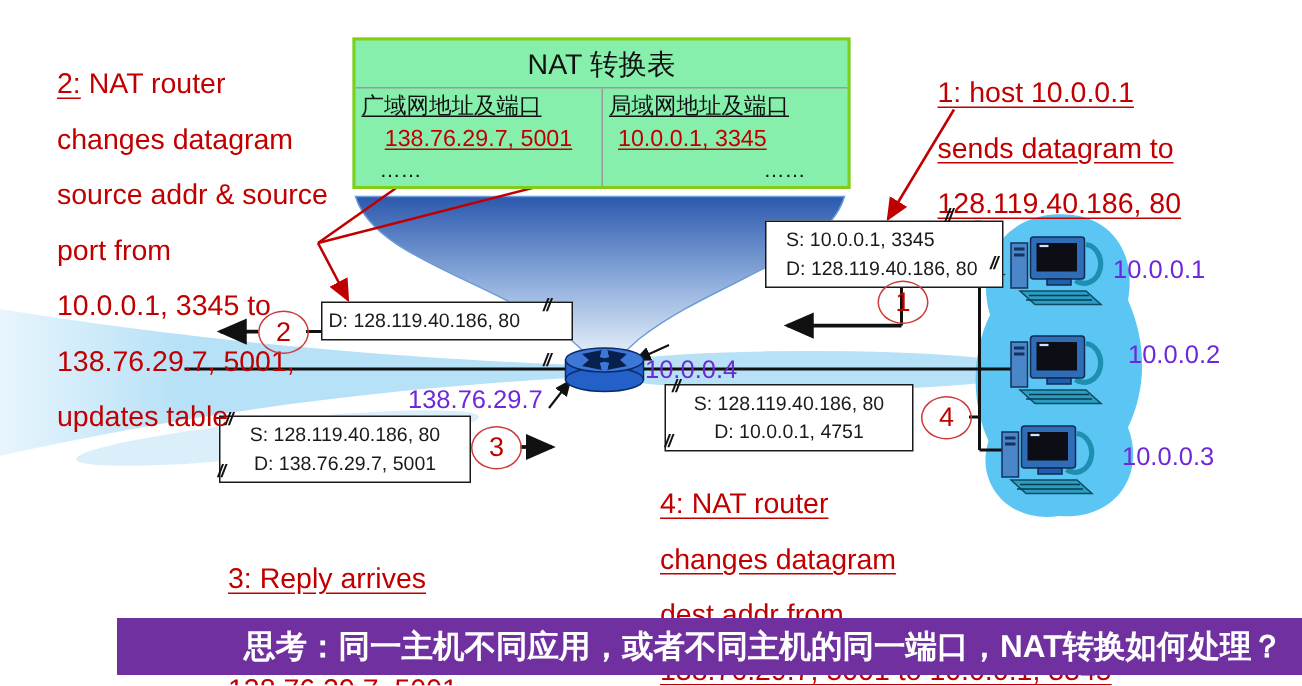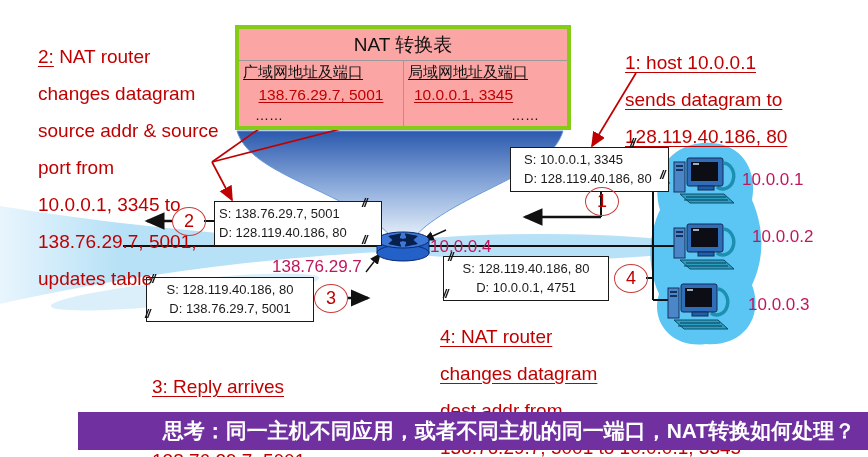--- a/index.html
+++ b/index.html
@@ -10,21 +10,21 @@
   }
   html,body{margin:0;padding:0;background:#ffffff;}
   .canvas{
     position:relative;width:868px;height:457px;background:#ffffff;overflow:hidden;
     font-family:"Liberation Sans",sans-serif;color:#111;
   }
   .abs{position:absolute;}
   svg.layer{position:absolute;left:0;top:0;z-index:1;}
 
   
-  .nat-table{left:235px;top:25px;width:328px;background:#fca5a5;border:4px solid #84cc16;z-index:2;}
+  .nat-table{left:235px;top:25px;width:328px;background:#86efac;border:2px solid #84cc16;z-index:2;}
   .nt-title{text-align:center;font-size:19px;padding:3px 0 2px;border-bottom:1px solid #9a9a9a;}
   .nt-grid{display:grid;grid-template-columns:1fr 1fr;}
   .nt-cell{padding:2px 4px;font-size:15px;white-space:nowrap;}
   .nt-right{border-left:1px solid #9a9a9a;}
   .nt-head{text-decoration:underline;text-underline-offset:2px;}
   .nat-val{color:var(--annotation-red);text-decoration:underline;text-underline-offset:2px;font-size:15.5px;}
   .nt-dots{font-size:14px;line-height:14px;padding-bottom:4px;}
   .nt-dots-l{padding-left:16px;}
   .nt-dots-r{text-align:right;padding-right:28px;}
   .nt-val-l{text-align:center;}
@@ -38,21 +38,21 @@
   .pkt{background:#fff;border:1.4px solid #1a1a1a;font-size:13px;line-height:19px;
        padding:2px 4px 3px;white-space:nowrap;color:#1a1a1a;z-index:2;}
   .pkt.center{text-align:center;}
 
   
   .circle{width:32px;height:27px;border:1.6px solid #cc3b3b;border-radius:50%;
           color:var(--annotation-red);font-size:18px;display:flex;align-items:center;
           justify-content:center;z-index:3;background:transparent;}
 
   
-  .iplabel{font-size:17px;color:#be185d;white-space:nowrap;z-index:2;}
+  .iplabel{font-size:17px;color:#6d28d9;white-space:nowrap;z-index:2;}
 
   
   .wbreak{font-size:12px;font-style:italic;font-weight:bold;color:#111;z-index:3;letter-spacing:-1px;}
 
   
   .host{width:82px;height:52px;z-index:2;}
 
   
   .banner{left:78px;top:412px;width:808px;height:38px;background:var(--banner-bg);
           color:var(--banner-text);font-size:21px;font-weight:bold;display:flex;
@@ -160,21 +160,20 @@
   <div class="abs ann u" style="left:440px;top:318px;">4: NAT router
 changes datagram
 dest addr from
 138.76.29.7, 5001 to 10.0.0.1, 3345</div>
 
   <div class="abs pkt" style="left:510px;top:147px;width:140px;padding-left:13px;">
     <div>S: 10.0.0.1, 3345</div>
     <div>D: 128.119.40.186, 80</div>
   </div>
   <div class="abs pkt" style="left:214px;top:201px;width:158px;">
-    <div>S: 138.76.29.7, 5001</div>
     <div>D: 128.119.40.186, 80</div>
   </div>
   <div class="abs pkt center" style="left:146px;top:277px;width:158px;">
     <div>S: 128.119.40.186, 80</div>
     <div>D: 138.76.29.7, 5001</div>
   </div>
   <div class="abs pkt center" style="left:443px;top:256px;width:156px;">
     <div>S: 128.119.40.186, 80</div>
     <div>D: 10.0.0.1, 4751</div>
   </div>

